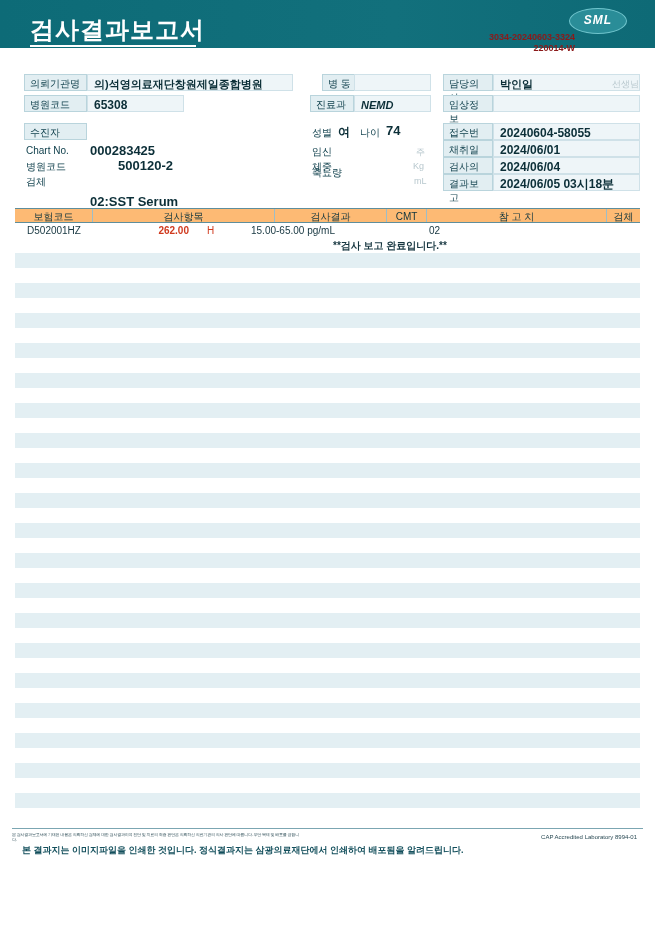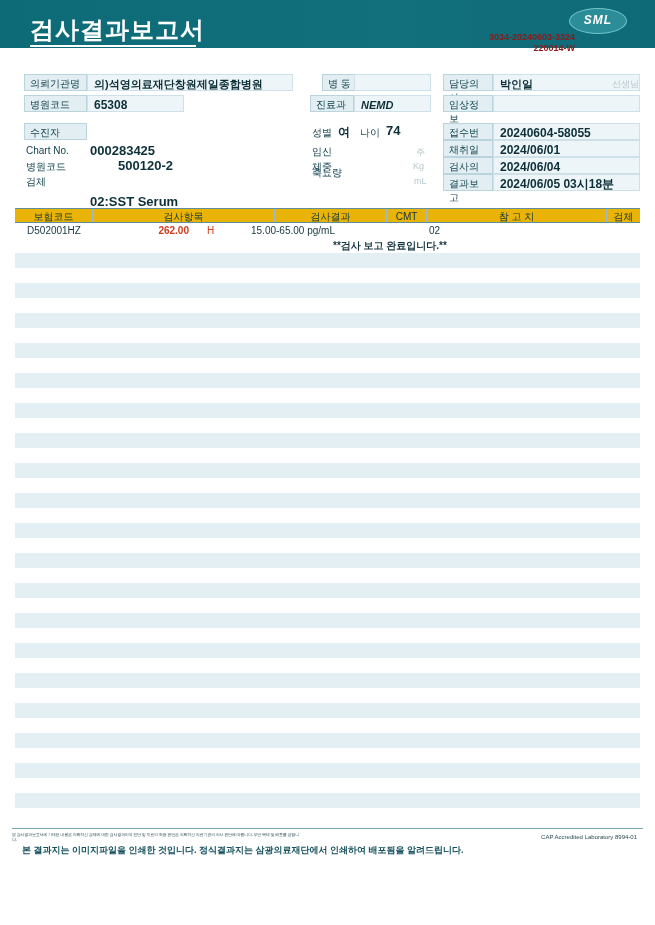--- a/index.html
+++ b/index.html
@@ -109,21 +109,21 @@
     white-space: nowrap;
   }
   .plainval.big { font-size: 13px; }
   .faint { color: #b8c8ce; font-weight: normal; font-size: 9px; }
 
   
   .table-wrap { position: absolute; left: 15px; top: 208px; width: 625px; }
   .thead {
     display: flex;
     height: 15px;
-    background: #eab308;
+    background: #fdba74;
     border-top: 1px solid #5e8e9c;
     border-bottom: 1px solid #5e8e9c;
     font-size: 10px;
     color: #0d3views;
     color: #0d333d;
     justify-content: center;
   }
   .thead > div {
     text-align: center;
     line-height: 15px;

